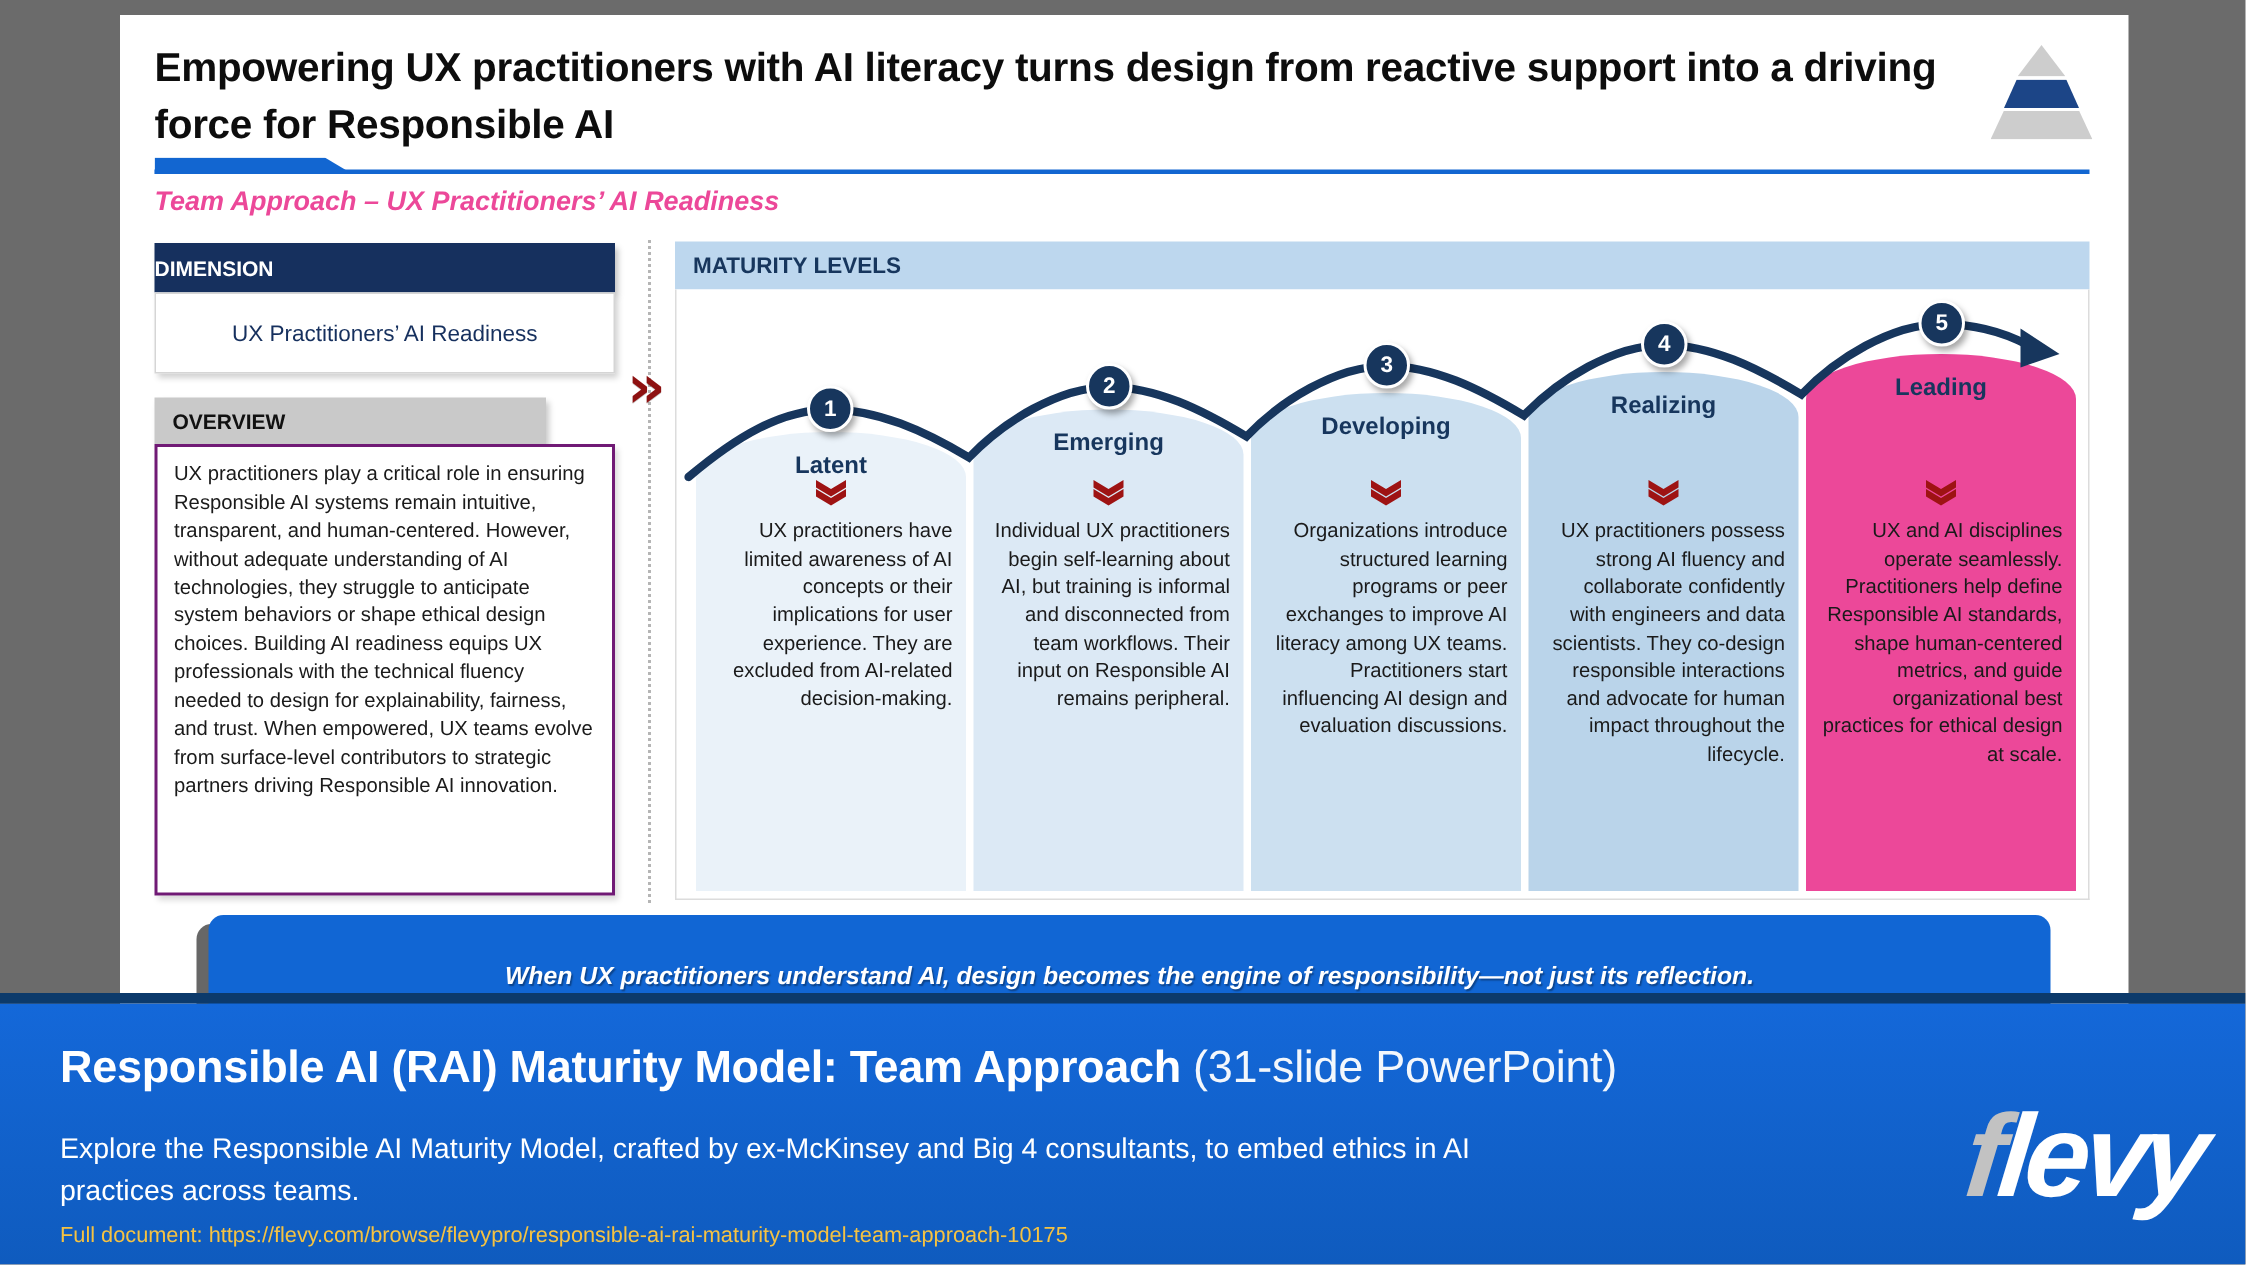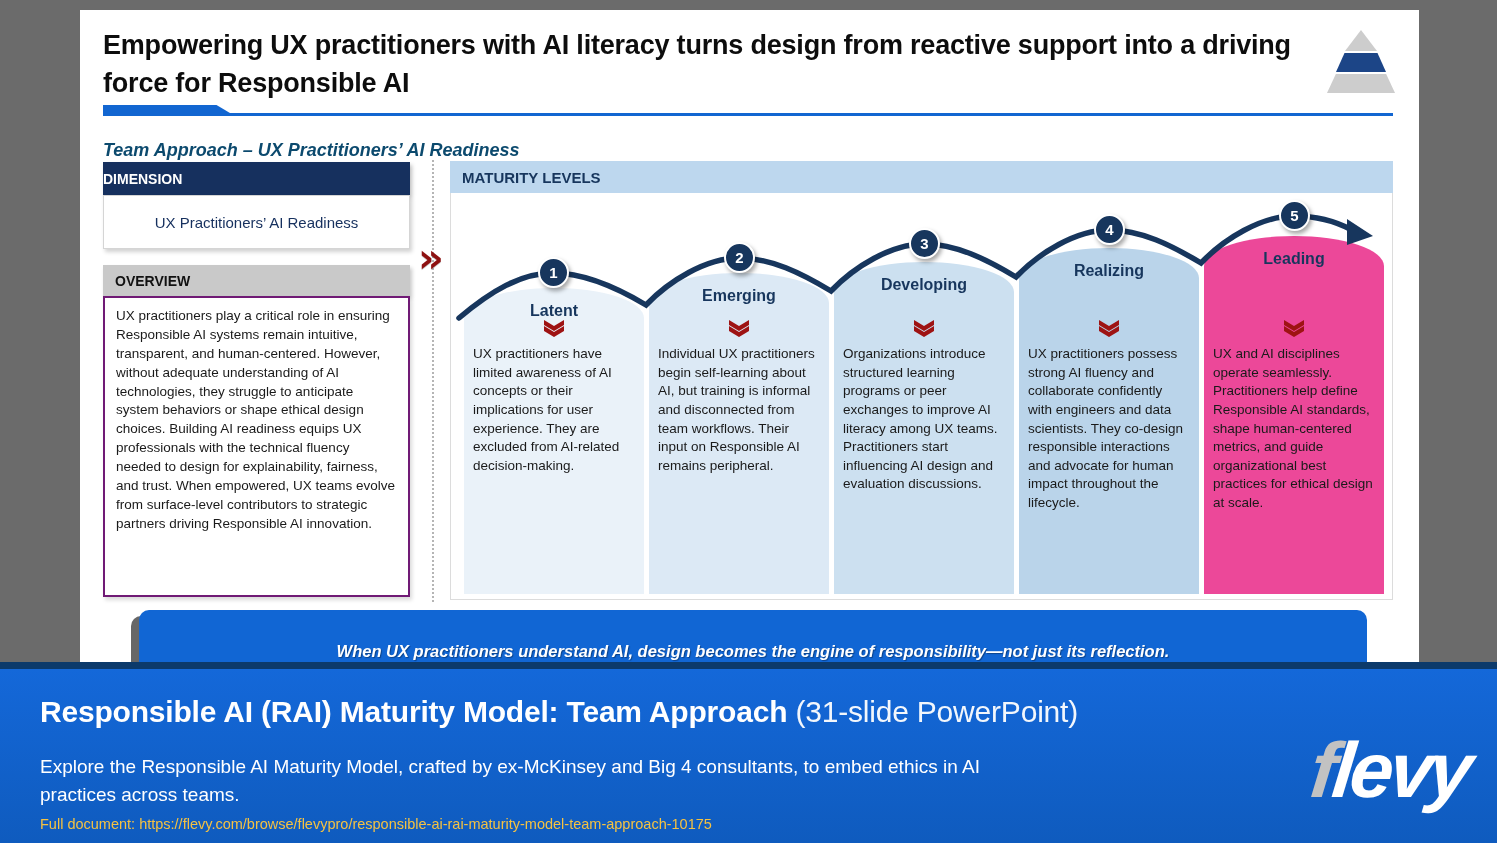--- a/index.html
+++ b/index.html
@@ -24,38 +24,38 @@
   .pyramid .t2{width:50px;height:19px;margin:2px auto 0;background:#1C4587;
     clip-path:polygon(17% 0,83% 0,100% 100%,0 100%);}
   .pyramid .t3{width:68px;height:19px;margin:2px auto 0;background:#CDCDCD;
     clip-path:polygon(13% 0,87% 0,100% 100%,0 100%);}
   .title-rule{position:absolute;left:23px;top:95px;width:1290px;height:11px;}
   .title-rule .thin{position:absolute;left:0;bottom:0;width:100%;height:3px;background:#1266D1;}
   .title-rule .thick{position:absolute;left:0;top:0;width:132px;height:11px;background:#1266D1;
     clip-path:polygon(0 0,86% 0,100% 100%,0 100%);}
   .subtitle{
     position:absolute;left:23px;top:114px;
-    font-size:18px;font-weight:bold;font-style:italic;color:#0c4a6e;margin-top:16px;
+    font-size:18px;font-weight:bold;font-style:italic;color:#ec4899;
   }
   
   .dim-header{
     position:absolute;left:23px;top:152px;width:307px;height:33px;
     background:#16305E;color:#fff;font-weight:bold;font-size:14px;
     display:flex;align-items:center;box-sizing:border-box;
     box-shadow:2px 3px 4px rgba(0,0,0,.25);
   }
   .dim-body{
     position:absolute;left:23px;top:185px;width:307px;height:54px;
     background:#fff;border:1px solid #D5D5D5;box-sizing:border-box;
     display:flex;align-items:center;justify-content:center;
     font-size:15px;font-weight:normal;color:#16305E;
     box-shadow:2px 3px 4px rgba(0,0,0,.18);
   }
   .ov-header{
-    position:absolute;left:23px;top:255px;width:307px;height:31px;
+    position:absolute;left:23px;top:255px;width:261px;height:31px;
     background:#C9C9C9;color:#111;font-weight:bold;font-size:14px;
     display:flex;align-items:center;padding-left:12px;box-sizing:border-box;
     box-shadow:2px 3px 4px rgba(0,0,0,.22);
   }
   .ov-body{
     position:absolute;left:23px;top:286px;width:307px;height:301px;
     background:#fff;border:2px solid #701a75;box-sizing:border-box;
     padding:9px 11px;font-size:13.5px;line-height:1.4;color:#1a1a1a;
     box-shadow:2px 3px 4px rgba(0,0,0,.15);
   }
@@ -89,21 +89,21 @@
   .col-title{
     margin-top:14px;text-align:center;font-size:16px;font-weight:bold;color:#17365D;
   }
   .col-chevron{
     position:absolute;left:0;width:100%;text-align:center;
     top:calc(127px - var(--ctop));
   }
   .col-text{
     position:absolute;left:0;width:100%;box-sizing:border-box;
     top:calc(152px - var(--ctop));padding:0 9px;
-    text-align:left;font-size:13.5px;line-height:1.38;color:#1a1a1a;
+    text-align:right;font-size:13.5px;line-height:1.38;color:#1a1a1a;
   }
   .arc-svg{position:absolute;left:0;top:0;width:941px;height:405px;pointer-events:none;}
   .num-circle{
     position:absolute;width:27px;height:27px;border-radius:50%;
     background:#17365D;border:2px solid #fff;box-sizing:content-box;
     box-shadow:2px 3px 4px rgba(0,0,0,.35);
     color:#fff;font-weight:bold;font-size:15px;
     display:flex;align-items:center;justify-content:center;
   }
   .nc-1{left:87px;top:64px;}

